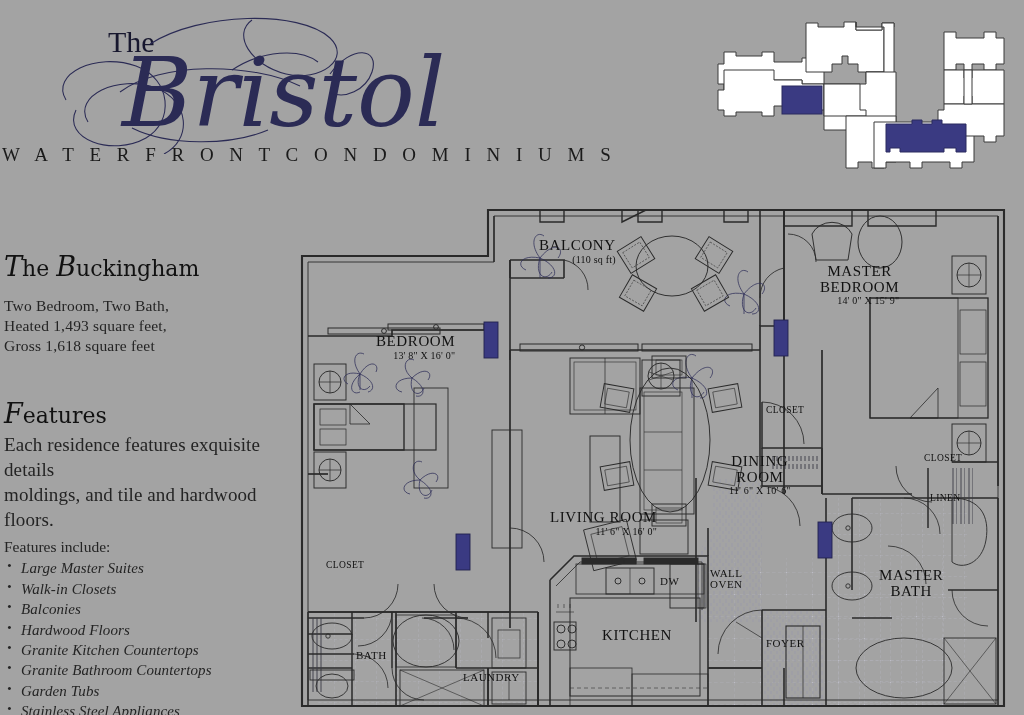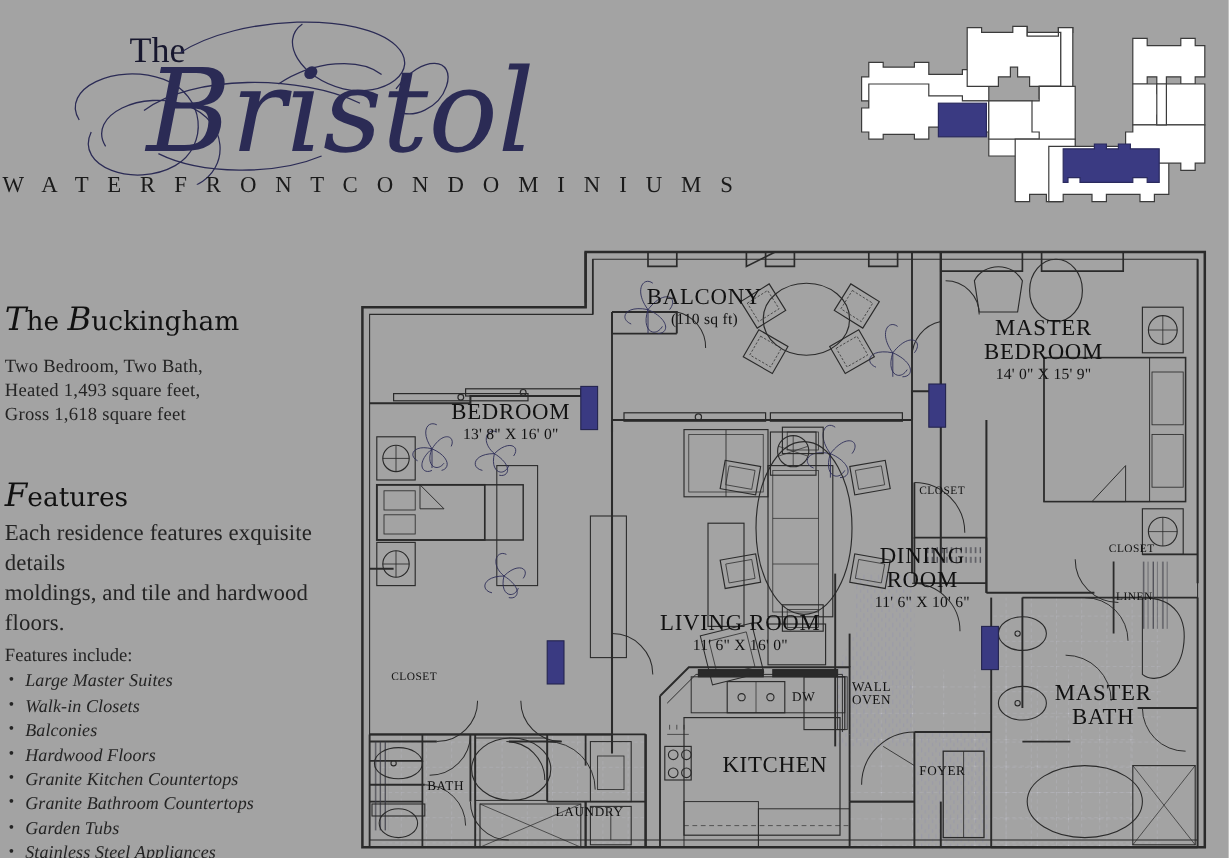--- a/index.html
+++ b/index.html
@@ -50,22 +50,22 @@
 
   
   #floorplan{position:absolute;left:292px;top:198px;width:732px;height:512px;}
 
   .rlabel{
     position:absolute;font-family:"Liberation Serif",serif;
     color:#111;text-align:center;line-height:1.04;white-space:nowrap;
     letter-spacing:.6px;
   }
   .rlabel .nm{display:block;font-size:13.5px;}
-  .rlabel .nm.big{font-size:19px;}
-  .rlabel .dim{display:block;font-size:13px;letter-spacing:.2px;margin-top:1px;}
+  .rlabel .nm.big{font-size:15px;}
+  .rlabel .dim{display:block;font-size:10px;letter-spacing:.2px;margin-top:1px;text-align:right;}
   .rlabel.sm .nm{font-size:11px;letter-spacing:.5px;}
   .rlabel.xs .nm{font-size:9.5px;letter-spacing:.4px;}
 </style>
 </head>
 <body>
 
 <div class="page">
 
   <div id="brand">
     <svg width="450" height="150" viewBox="0 0 450 150">

